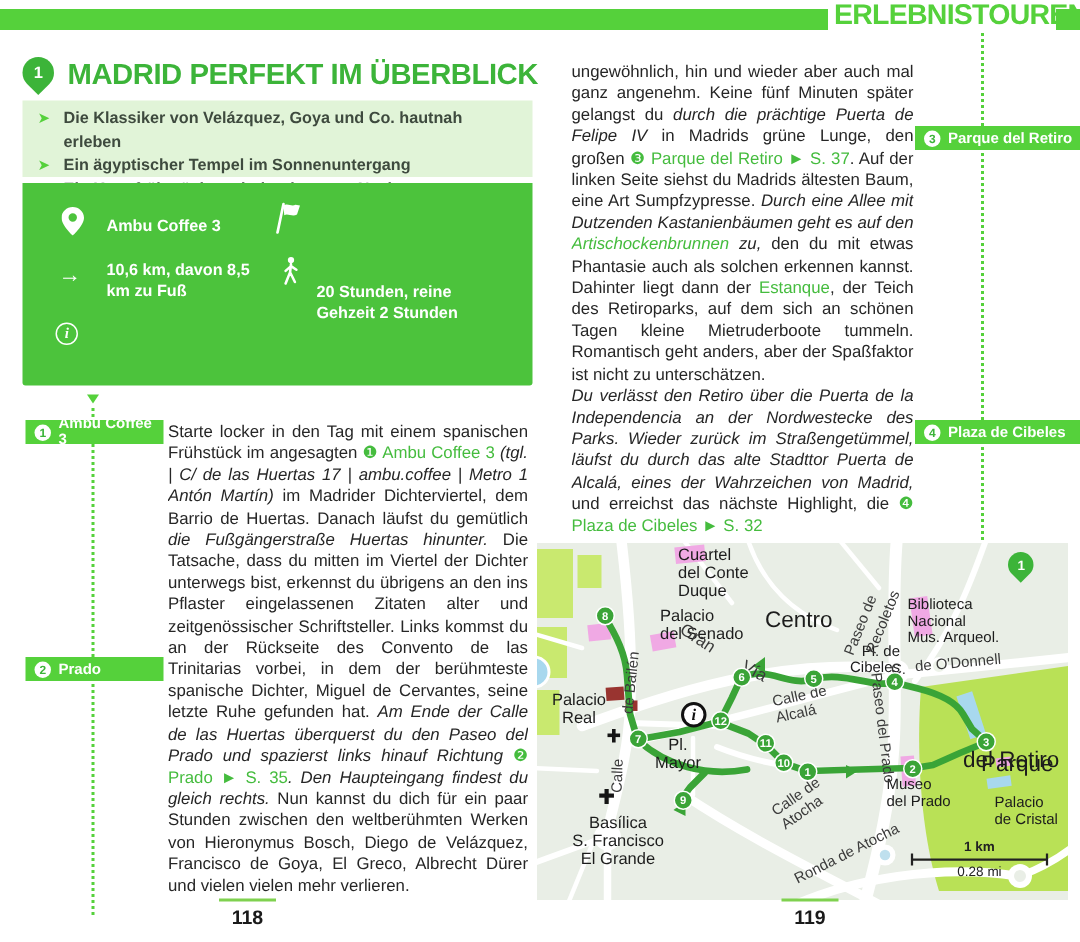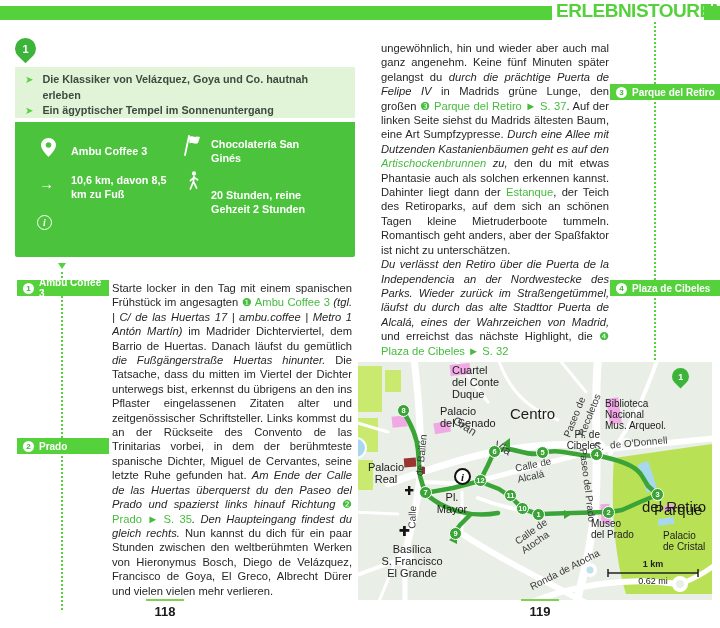--- a/index.html
+++ b/index.html
@@ -107,20 +107,21 @@
 
 <div class="page">
 
   <div class="banner-bar bar-main"></div>
   <div class="banner-title">ERLEBNISTOUREN</div>
   <div class="banner-bar bar-right"></div>
 
   <div class="pin title-pin">
       <span>1</span>
     </div>
+  <div class="page-title">MADRID PERFEKT IM ÜBERBLICK</div>
 
   <div class="highlights">
     <div class="hl-row">
       <span class="hl-arrow">➤</span>
       <span>Die Klassiker von Velázquez, Goya und Co. hautnah erleben</span>
     </div>
     <div class="hl-row">
       <span class="hl-arrow">➤</span>
       <span>Ein ägyptischer Tempel im Sonnenuntergang</span>
     </div>
@@ -133,21 +134,20 @@
   <div class="infobox">
     <svg class="ib-abs" style="left:26px;top:16px;" width="15" height="19" viewBox="0 0 15 19">
       <path d="M7.5,0 C3.4,0 0,3.2 0,7.1 C0,12.2 7.5,19 7.5,19 S15,12.2 15,7.1 C15,3.2 11.6,0 7.5,0 Z M7.5,9.8 a2.8,2.8 0 1 1 0,-5.6 a2.8,2.8 0 0 1 0,5.6 Z" fill="#fff"></path>
     </svg>
     <div class="ib-abs ib-label" style="left:56px;top:23px;width:110px;">Ambu Coffee 3</div>
 
     <svg class="ib-abs" style="left:166px;top:12px;" width="22" height="22" viewBox="0 0 22 22">
       <path d="M4,21 L8,2" stroke="#fff" stroke-width="1.8" stroke-linecap="round" fill="none"></path>
       <path d="M8,3 C11,1 13,4 16,2.5 L19,3 L17,9 C14,11 11,8 8.5,9.5 Z" fill="#fff"></path>
     </svg>
-    <div class="ib-abs ib-label" style="left:196px;top:16px;width:100px;">Chocolatería San Ginés</div>
 
     <div class="ib-abs arrow-glyph" style="left:24px;top:55px;">→</div>
     <div class="ib-abs ib-label" style="left:56px;top:52px;width:110px;">10,6 km, davon 8,5 km zu Fuß</div>
 
     <svg class="ib-abs" style="left:172px;top:49px;" width="14" height="20" viewBox="0 0 14 20">
       <circle cx="7" cy="2.4" r="2.1" fill="#fff"></circle>
       <path d="M7,5 L6.4,10.5 M6.4,10.5 L3.4,18 M6.4,10.5 L9.6,17 M7,6.4 L3.4,9.6 M7,6.4 L10.6,8.8" stroke="#fff" stroke-width="1.7" stroke-linecap="round" fill="none"></path>
     </svg>
     <div class="ib-abs ib-label" style="left:196px;top:67px;width:120px;">20 Stunden, reine Gehzeit 2 Stunden</div>
 
@@ -316,21 +316,21 @@
     <div class="stop" style="left:158px;top:140px;">10</div>
     <div class="stop" style="left:146px;top:127px;">11</div>
     <div class="stop" style="left:116px;top:112px;">12</div>
 
     <div class="map-info">i</div>
     <div class="pin map-pin">
         <span>1</span>
       </div>
 
     <div class="mscale km">1 km</div>
-    <div class="mscale mi">0.62 mi</div>
+    <div class="mscale mi">0.28 mi</div>
   </div>
 
   <div class="pageno-rule" style="left:146px;"></div>
   <div class="pageno" style="left:135px;">118</div>
   <div class="pageno-rule" style="left:521px;"></div>
   <div class="pageno" style="left:510px;">119</div>
 
 </div>
 
 </body></html>

